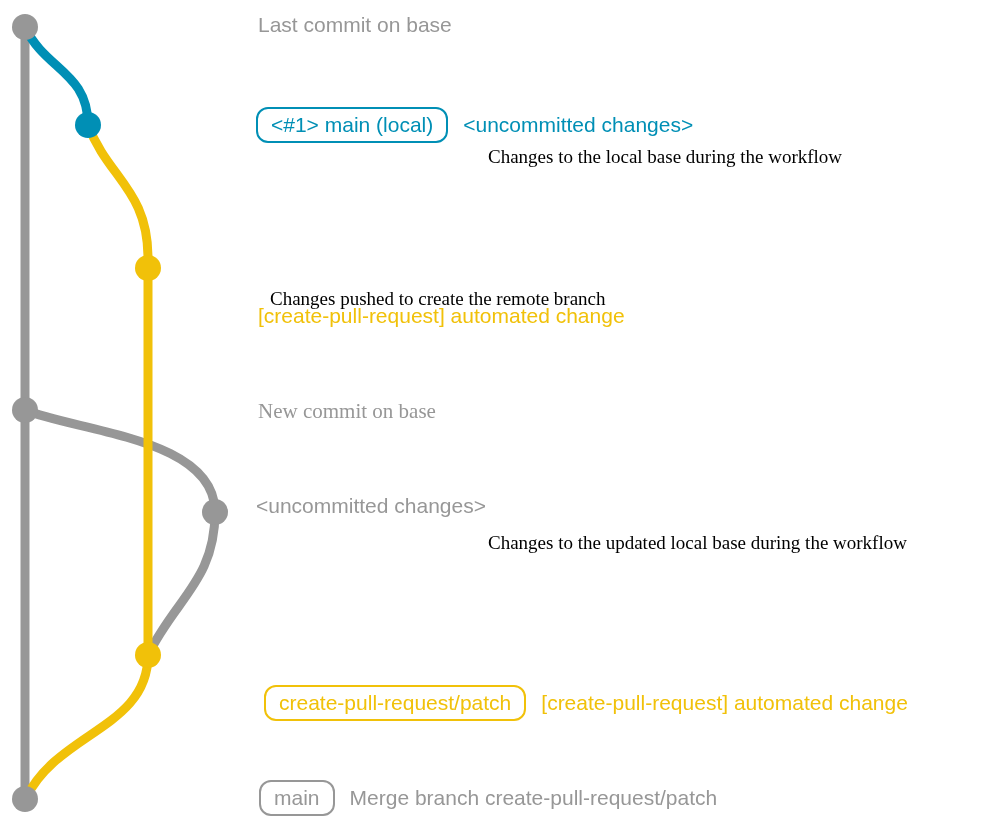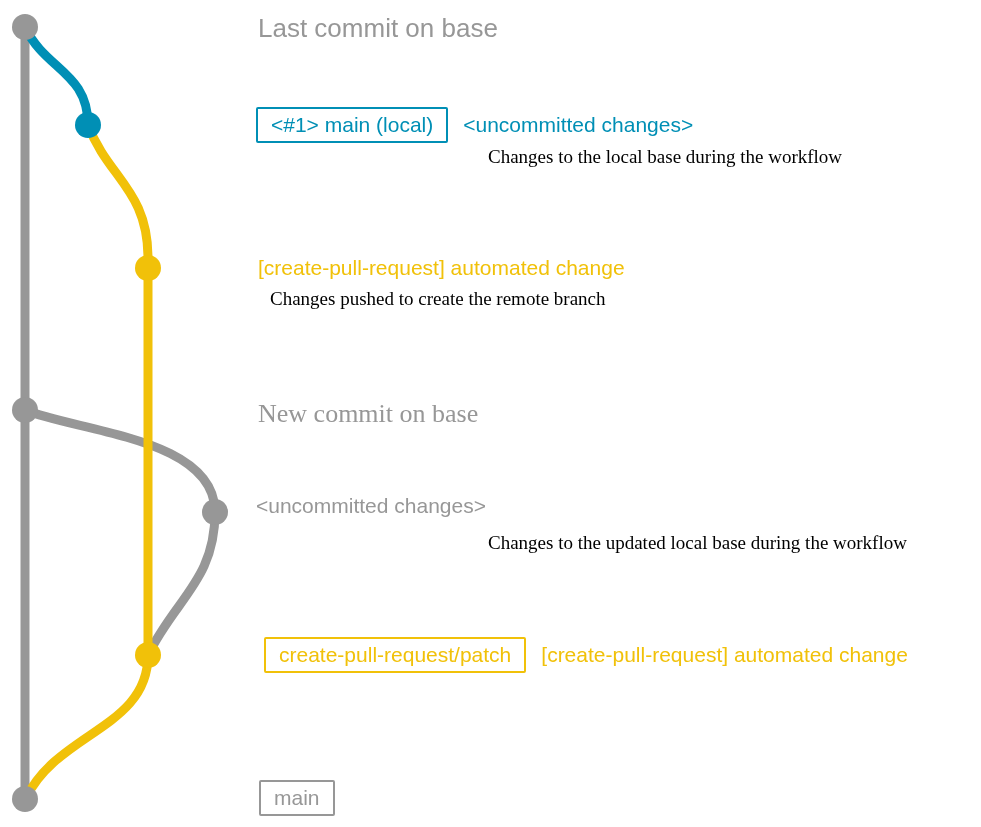--- a/index.html
+++ b/index.html
@@ -19,46 +19,46 @@
   .stroke { fill: none; stroke-width: 9; stroke-linecap: round; }
   .stroke-gray   { stroke: var(--gray); }
   .stroke-teal   { stroke: var(--teal); }
   .stroke-yellow { stroke: var(--yellow); }
   .fill-gray   { fill: var(--gray); }
   .fill-teal   { fill: var(--teal); }
   .fill-yellow { fill: var(--yellow); }
 
   .milestone {
     position: absolute;
-    font-size: 26px;
+    font-size: 21px;
     color: var(--gray);
     white-space: nowrap;
     text-align: center;
   }
 
   .row {
     position: absolute;
     display: flex;
     align-items: center;
     gap: 15px;
     white-space: nowrap;
   }
 
   .badge {
     display: inline-block;
     border: 2px solid;
-    border-radius: 2px;
+    border-radius: 12px;
     padding: 4px 13px;
     font-size: 21px;
     white-space: nowrap;
     background: #ffffff;
   }
   .teal   { color: var(--teal);   border-color: var(--teal); }
   .gray   { color: var(--gray);   border-color: var(--gray); }
-  .yellow { color: var(--yellow); border-color: var(--yellow); }
+  .yellow { color: var(--yellow); border-color: var(--yellow); margin-top: 48px; }
 
   .status { font-size: 21px; white-space: nowrap; }
 
   .desc {
     position: absolute;
     font-family: "Liberation Serif", serif;
     font-size: 19px;
     color: var(--ink);
     white-space: nowrap;
   }
@@ -107,15 +107,16 @@
   </div>
   <div class="desc" style="left:488px; top:532px;">Changes to the updated local base during the workflow</div>
 
   <div class="row" style="left:264px; top:637px;">
     <span class="badge yellow">create-pull-request/patch</span>
     <span class="status yellow">[create-pull-request] automated change</span>
   </div>
 
   <div class="row" style="left:259px; top:780px;">
     <span class="badge gray">main</span>
+    <span class="status gray">Merge branch create-pull-request/patch</span>
   </div>
 
 </div>
 
 </body></html>

